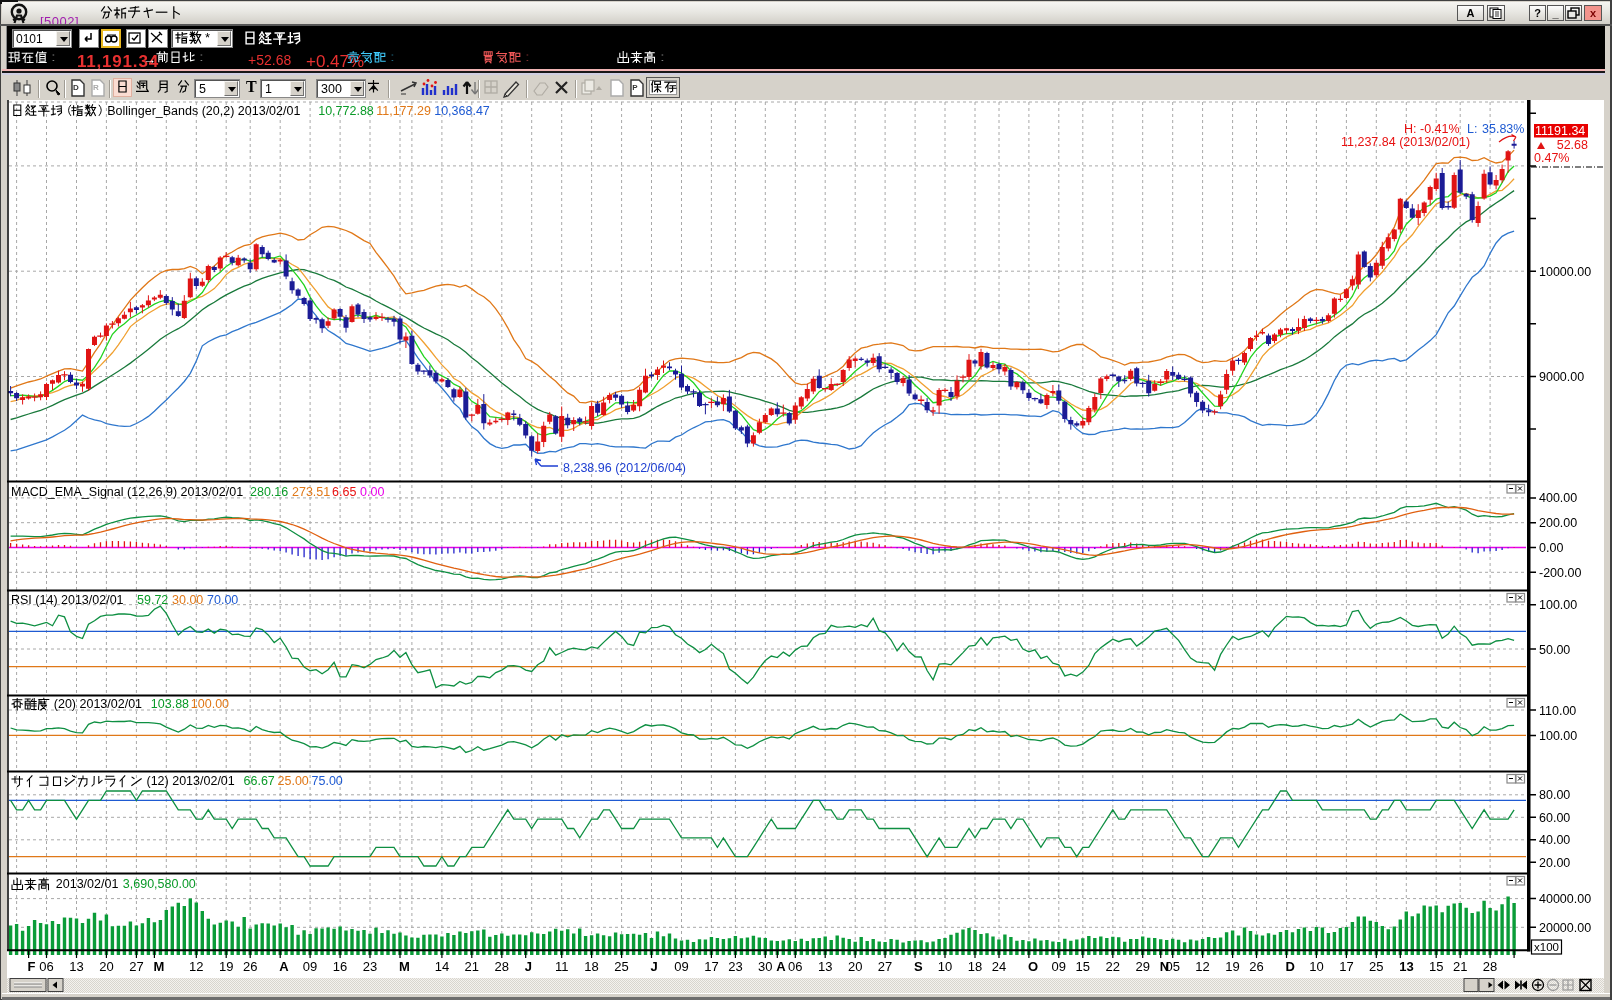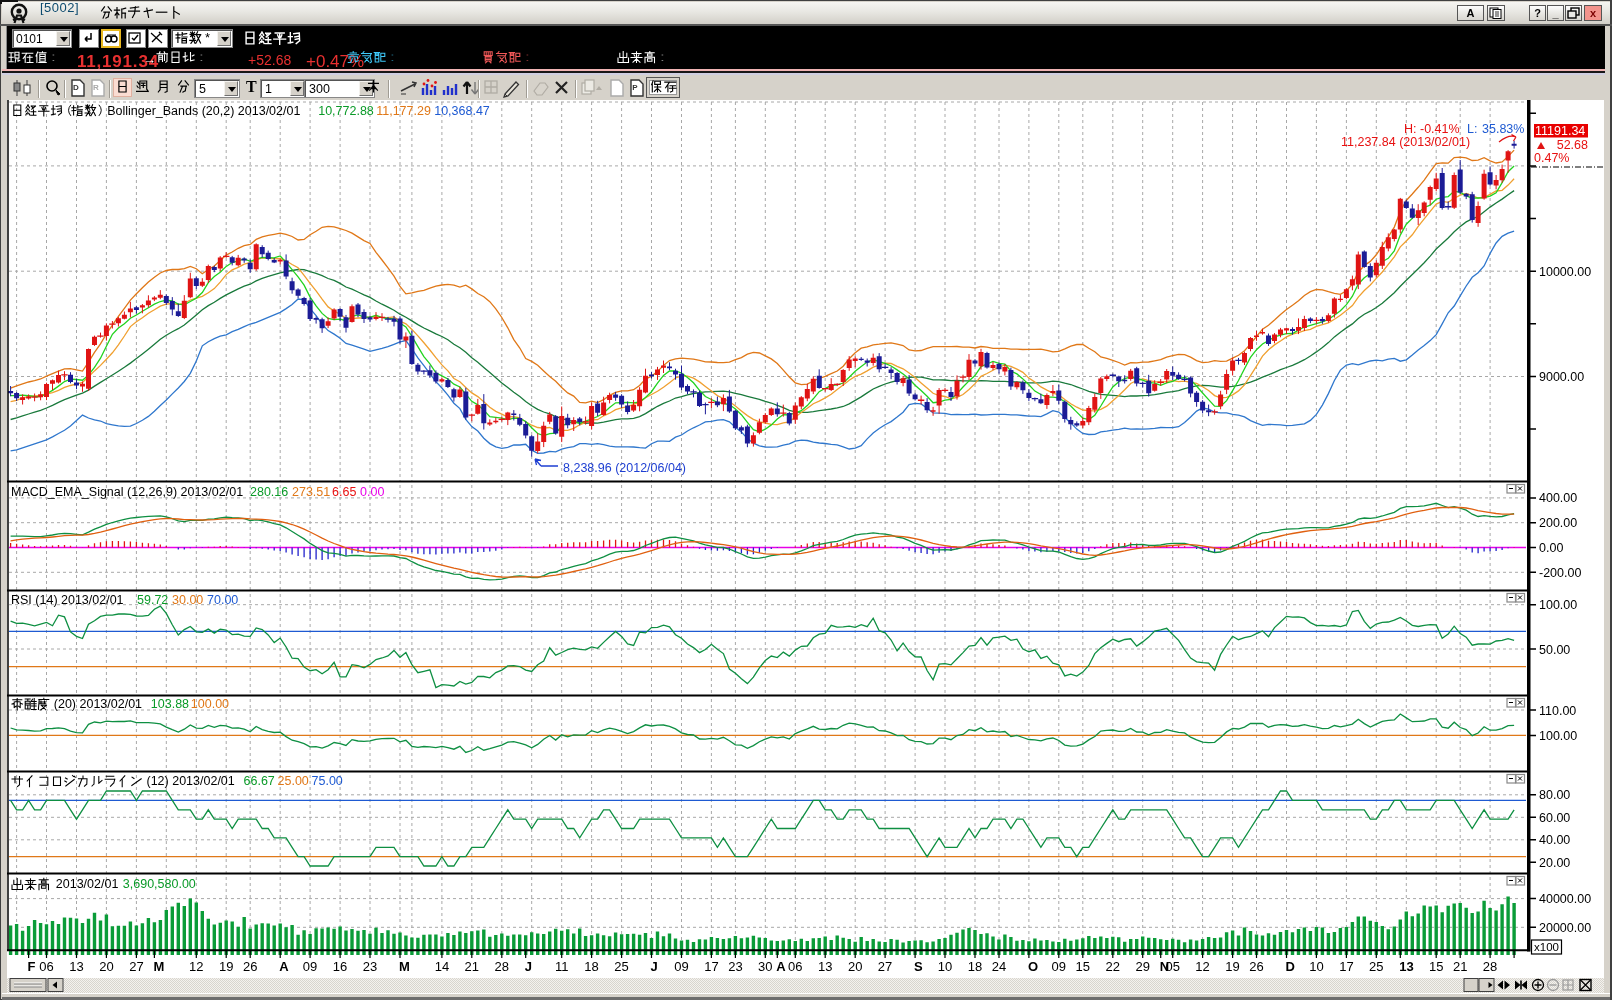--- a/index.html
+++ b/index.html
@@ -13,21 +13,21 @@
 <div class="abs" style="left:2px;top:993px;width:1608px;height:1px;background:#fff"></div>
 <div class="abs" style="left:2px;top:994px;width:1608px;height:3px;background:#d6d2ca"></div>
 <div class="abs" style="left:2px;top:997px;width:1608px;height:3px;background:#6e6e6e"></div>
 <div class="abs" style="left:0;top:0;width:18px;height:4px;background:#111"></div>
 <div class="abs" style="left:2px;top:2px;width:1608px;height:22px;background:linear-gradient(#f6f5f2,#e8e7e2 45%,#d2cfc8)"></div>
 <svg class="abs" style="left:8px;top:3px" width="22" height="21">
 <circle cx="11" cy="9" r="7.2" fill="none" stroke="#111" stroke-width="2.4"></circle>
 <circle cx="11" cy="8" r="2.6" fill="#111"></circle>
 <path d="M6.5 20 L9 12.5 h4 L15.5 20 M9 15 L5 17 M13 15 L17 17" stroke="#111" stroke-width="2.2" fill="none"></path>
 </svg>
-<div class="abs" style="left:40px;top:0;font-size:13px;color:#0c4a6e;letter-spacing:0.5px">[5002]</div>
+<div class="abs" style="left:40px;top:14px;font-size:13px;color:#a21caf;letter-spacing:0.5px">[5002]</div>
 <svg style="position:absolute;left:100px;top:6px" width="110" height="16">
     <path d="M4.5 0.8L1.6 4.9M8.1 0.8L11.4 4.9M3.9 6.2L9.4 6.2M9.1 6.2L8.3 10.7M8.3 10.7L6.0 12.1M5.5 6.2L3.1 12.1" stroke="#000" stroke-width="1.17" fill="none" stroke-linecap="square"></path>
     <path d="M17.0 1.6L17.0 12.0M14.4 4.2L19.6 4.2M17.0 6.2L15.1 9.1M17.0 6.2L19.0 8.8M21.8 3.2L21.8 12.0M21.6 3.2L25.7 2.1M21.8 7.2L25.5 7.2M25.2 7.2L25.2 12.0" stroke="#000" stroke-width="1.17" fill="none" stroke-linecap="square"></path>
     <path d="M30.4 2.1L38.6 1.0M28.6 5.2L39.5 5.2M35.4 1.0L34.6 7.5M34.6 7.5L32.5 11.4" stroke="#000" stroke-width="1.17" fill="none" stroke-linecap="square"></path>
     <path d="M44.2 5.5L52.4 3.9M46.8 2.3L48.6 11.4" stroke="#000" stroke-width="1.17" fill="none" stroke-linecap="square"></path>
     <path d="M56.4 6.2L66.8 6.2" stroke="#000" stroke-width="1.17" fill="none" stroke-linecap="square"></path>
     <path d="M73.8 0.8L73.8 12.2M73.8 4.9L79.3 8.1" stroke="#000" stroke-width="1.17" fill="none" stroke-linecap="square"></path>
   </svg>
 <div class="tbtn" style="left:1457px">A</div>
 <div class="tbtn" style="left:1487px;width:18px"><svg width="14" height="12" style="margin-top:1px">
@@ -160,21 +160,21 @@
       <div class="arr"></div>
     </div>
   </div>
 <div class="abs" style="left:246px;top:78px;font-size:16px;font-weight:bold;font-family:'Liberation Serif',serif">T</div>
 <div class="combo" style="left:260px;top:79px;width:46px;height:19px">
     <div style="font-size:12.5px;padding:2px 0 0 4px">1</div>
     <div class="cbtn">
       <div class="arr"></div>
     </div>
   </div>
-<div class="combo" style="left:304px;top:79px;width:71px;height:19px">
+<div class="combo" style="left:316px;top:79px;width:50px;height:19px">
     <div style="font-size:12.5px;padding:2px 0 0 4px">300</div>
     <div class="cbtn">
       <div class="arr"></div>
     </div>
   </div>
 <svg style="position:absolute;left:367px;top:80px" width="15" height="15">
     <path d="M6.5 0.5L6.5 12.0M1.6 3.4L11.4 3.4M6.5 5.5L2.6 10.1M6.5 5.5L10.4 10.1M4.2 8.6L8.8 8.6" stroke="#000" stroke-width="1.17" fill="none" stroke-linecap="square"></path>
   </svg>
 <div class="sep" style="left:388px"></div>
 <svg class="abs" style="left:399px;top:79px" width="20" height="18">

